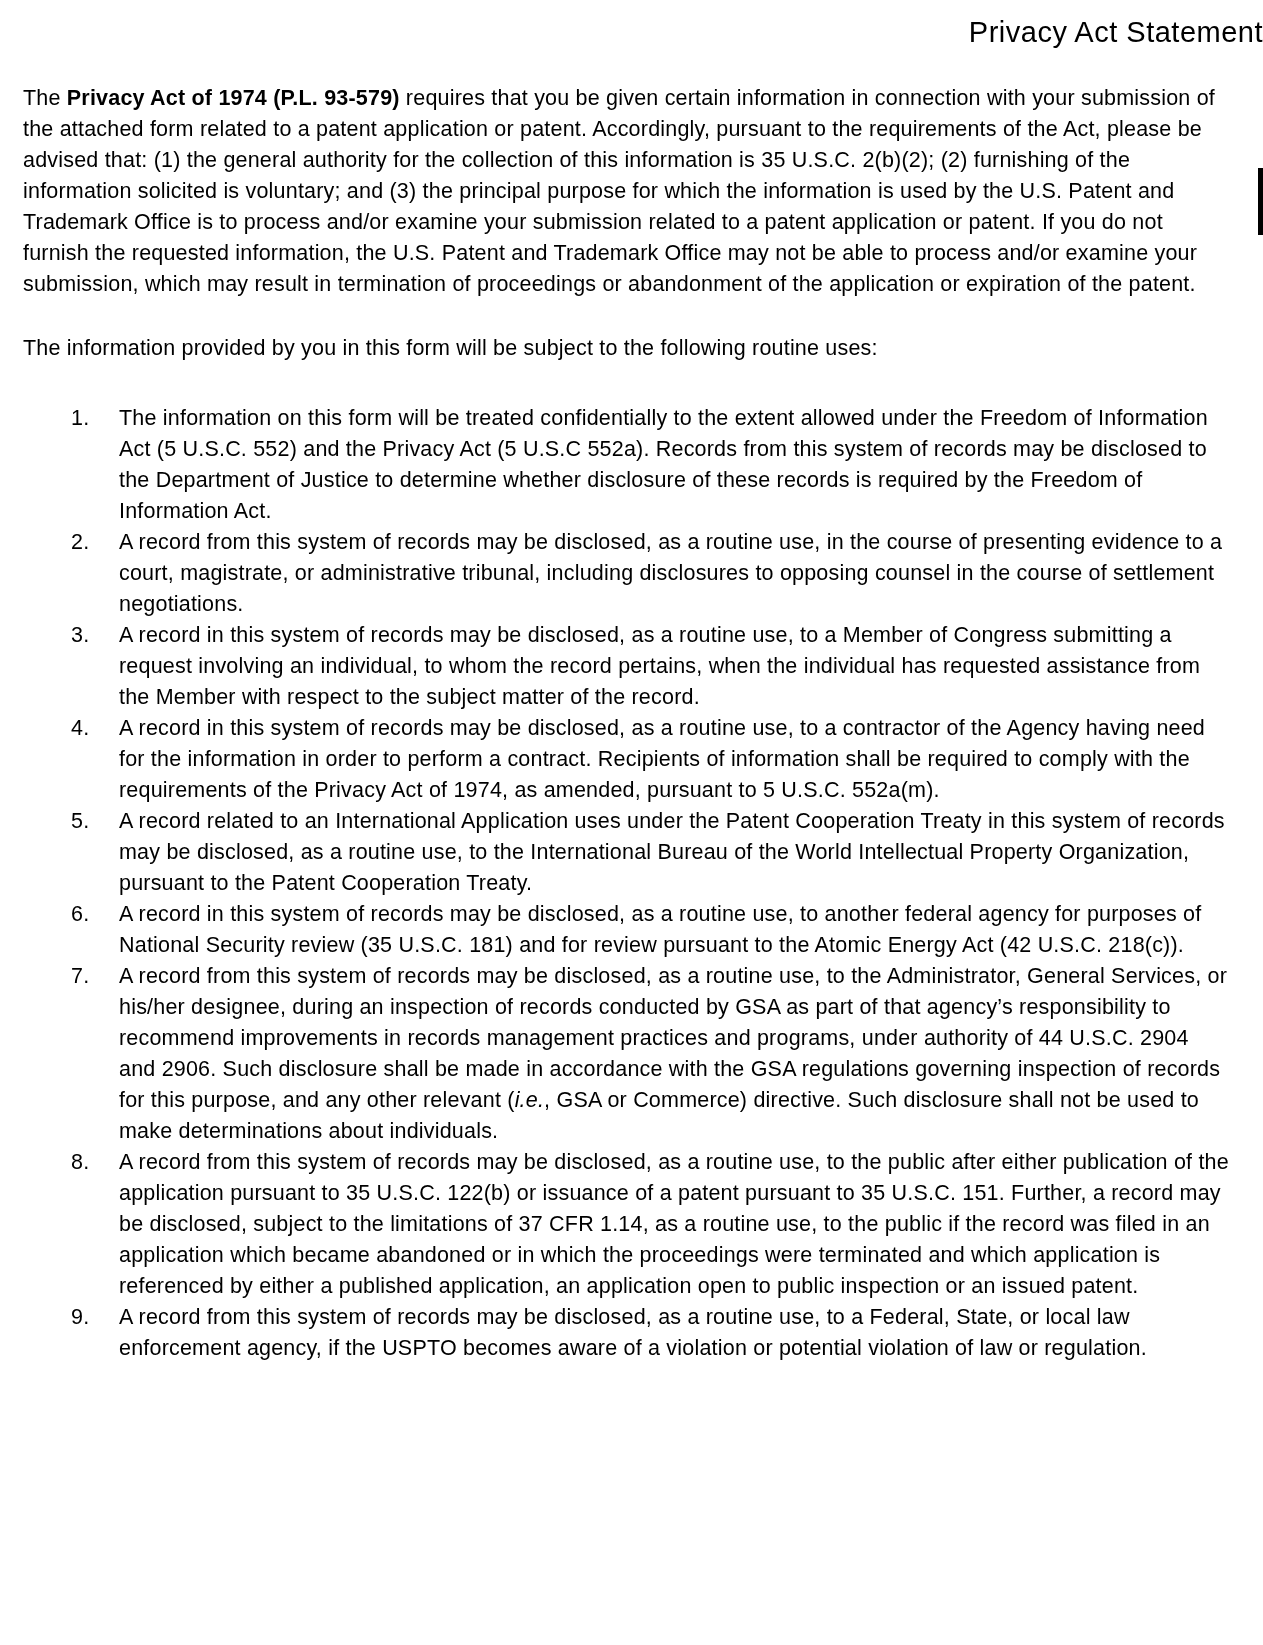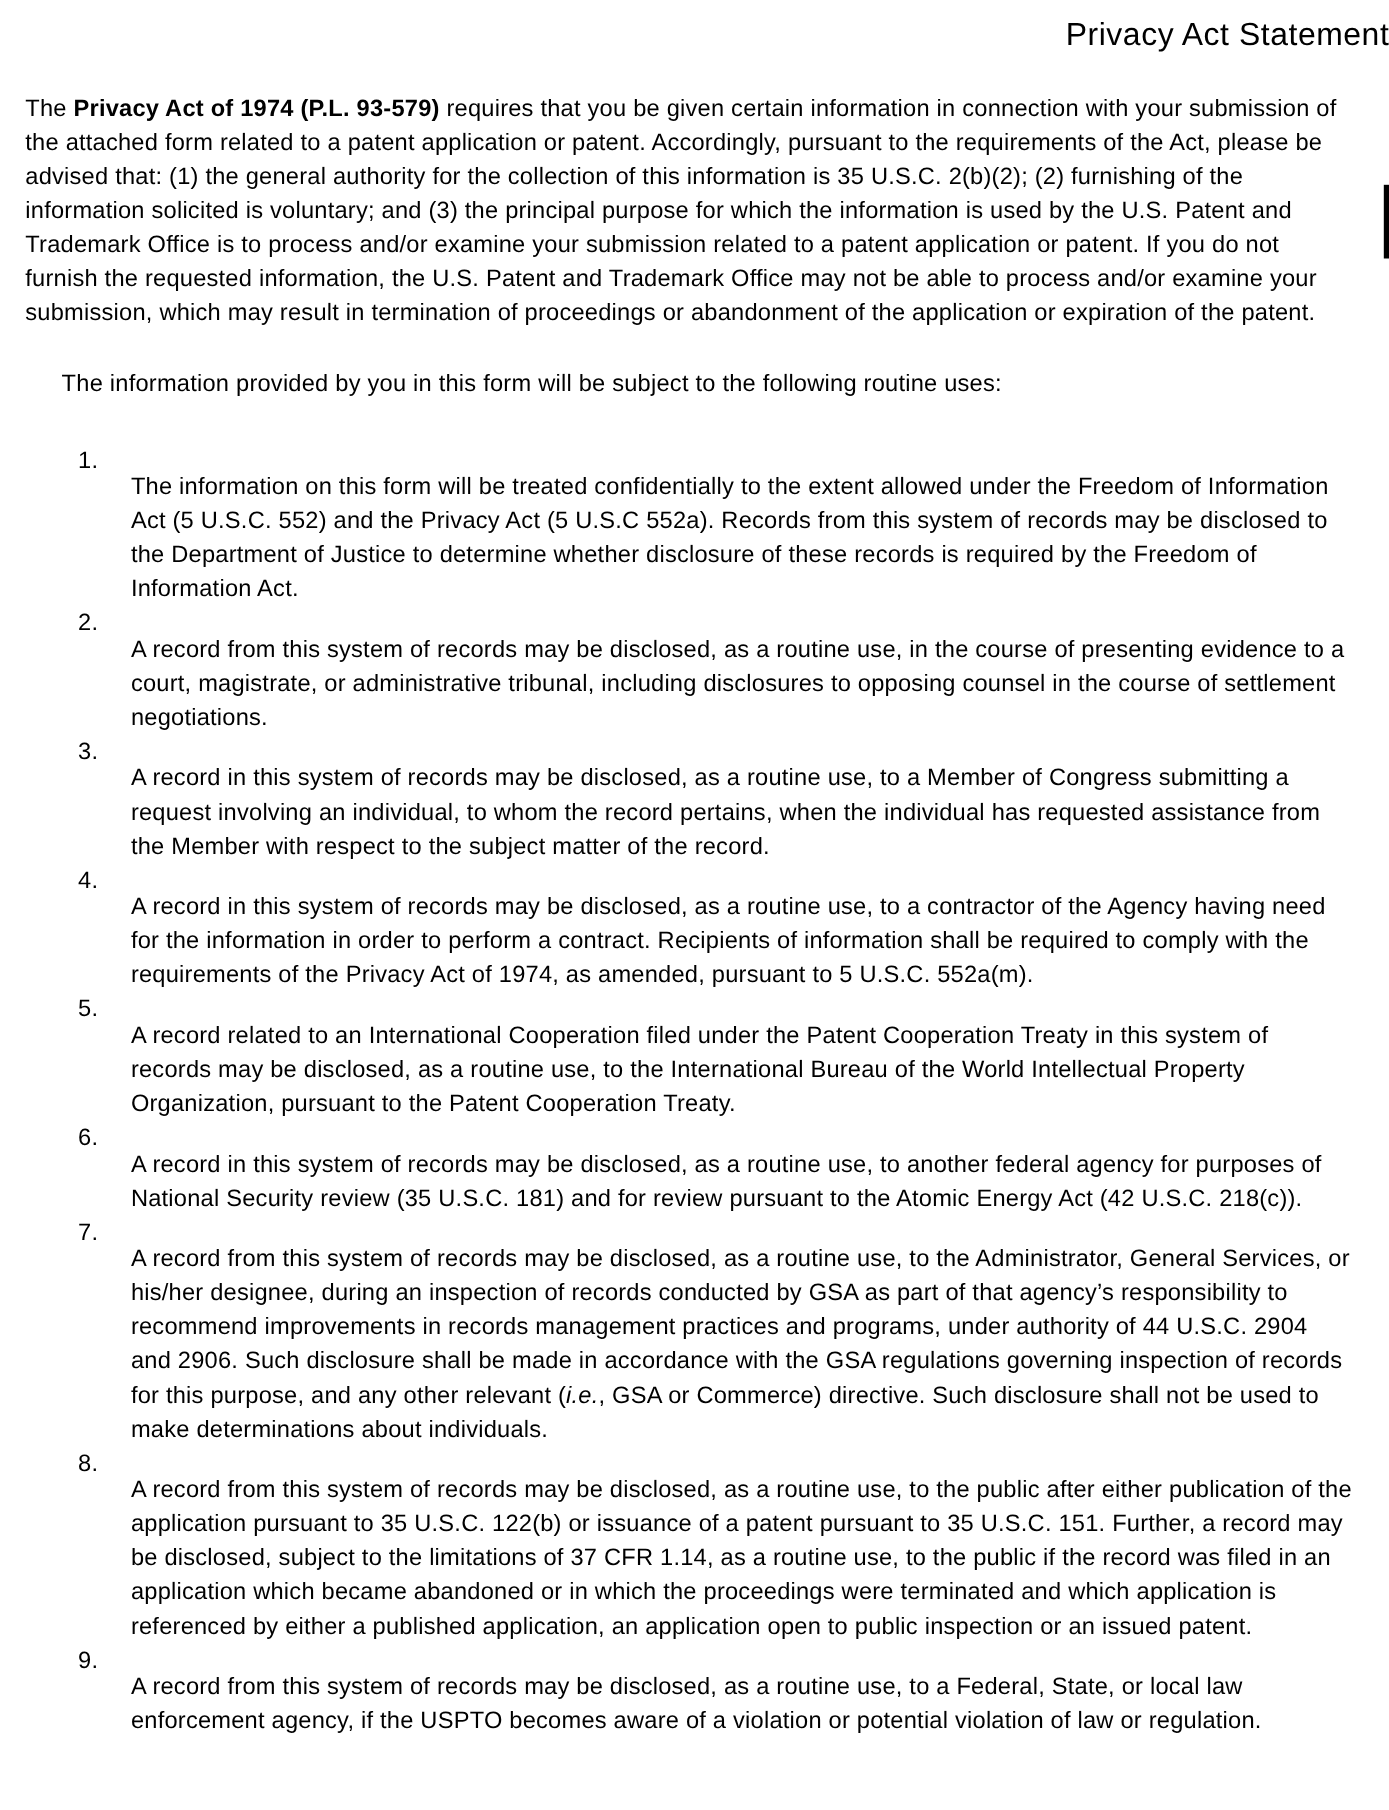--- a/index.html
+++ b/index.html
@@ -27,37 +27,35 @@
     padding: 0 32px 0 23px;
     font-size: 21.5px;
     line-height: 31px;
     letter-spacing: 0.2px;
   }
   .intro {
     margin-top: 34px;
   }
   .lead {
     margin-top: 33px;
-    margin-left: 33px;
   }
   .routine-list {
     margin-top: 39px;
     margin-left: 48px;
   }
   .list-row {
     display: flex;
     align-items: flex-start;
   }
   .list-num {
     flex: 0 0 48px;
     width: 48px;
   }
   .list-text {
     flex: 1 1 auto;
-    margin-top: 24px;
   }
   .bold { font-weight: bold; }
   .ital { font-style: italic; }
   .scan-artifact {
     position: absolute;
     right: 0;
     top: 168px;
     width: 5px;
     height: 67px;
     background: #000000;
@@ -95,21 +93,21 @@
         <span class="list-text">A record in this system of records may be disclosed, as a routine use, to a Member of Congress submitting a request involving an individual, to whom the record pertains, when the individual has requested assistance from the Member with respect to the subject matter of the record.</span>
       </div>
 
       <div class="list-row">
         <span class="list-num">4.</span>
         <span class="list-text">A record in this system of records may be disclosed, as a routine use, to a contractor of the Agency having need for the information in order to perform a contract. Recipients of information shall be required to comply with the requirements of the Privacy Act of 1974, as amended, pursuant to 5 U.S.C. 552a(m).</span>
       </div>
 
       <div class="list-row">
         <span class="list-num">5.</span>
-        <span class="list-text">A record related to an International Cooperation filed under the Patent Cooperation Treaty in this system of records may be disclosed, as a routine use, to the International Bureau of the World Intellectual Property Organization, pursuant to the Patent Cooperation Treaty.</span>
+        <span class="list-text">A record related to an International Application uses under the Patent Cooperation Treaty in this system of records may be disclosed, as a routine use, to the International Bureau of the World Intellectual Property Organization, pursuant to the Patent Cooperation Treaty.</span>
       </div>
 
       <div class="list-row">
         <span class="list-num">6.</span>
         <span class="list-text">A record in this system of records may be disclosed, as a routine use, to another federal agency for purposes of National Security review (35 U.S.C. 181) and for review pursuant to the Atomic Energy Act (42 U.S.C. 218(c)).</span>
       </div>
 
       <div class="list-row">
         <span class="list-num">7.</span>
         <span class="list-text"><span>A record from this system of records may be disclosed, as a routine use, to the Administrator, General Services, or his/her designee, during an inspection of records conducted by GSA as part of that agency’s responsibility to recommend improvements in records management practices and programs, under authority of 44 U.S.C. 2904 and 2906. Such disclosure shall be made in accordance with the GSA regulations governing inspection of records for this purpose, and any other relevant (</span><span class="ital">i.e.</span><span>, GSA or Commerce) directive. Such disclosure shall not be used to make determinations about individuals.</span></span>

